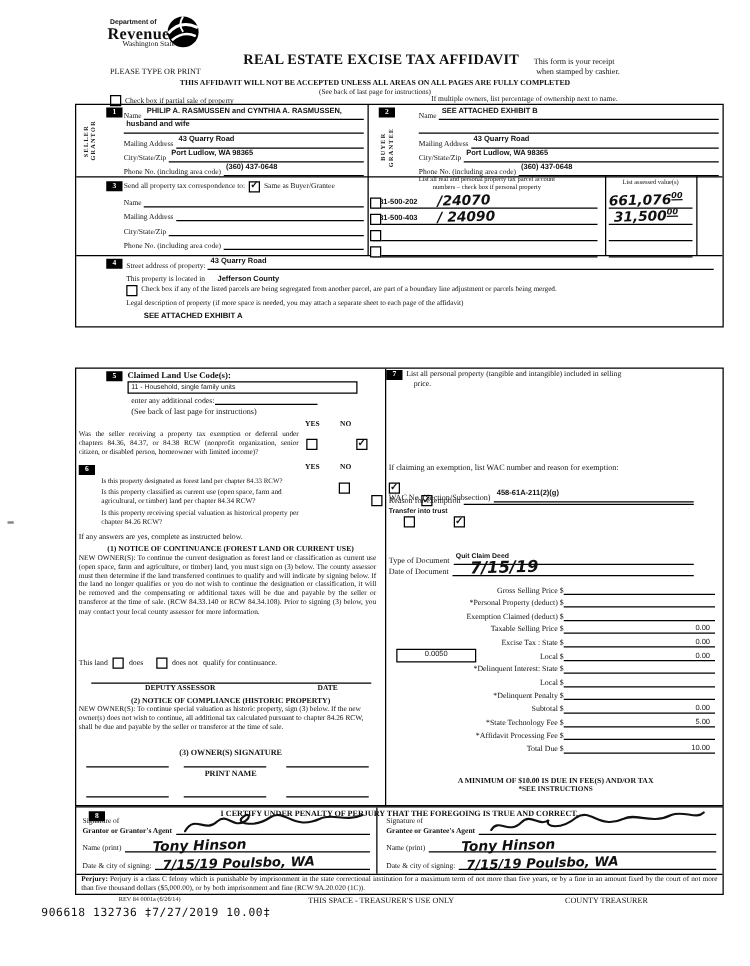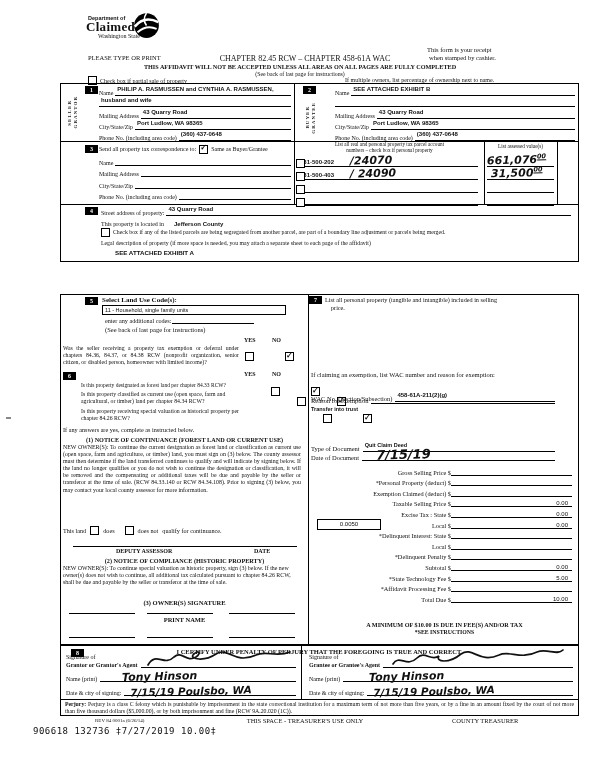--- a/index.html
+++ b/index.html
@@ -36,33 +36,33 @@
   .prow{position:relative;height:12px;border-bottom:1px solid #000;}
   .sigseg{position:absolute;border-top:1px solid #000;width:66px;height:0;}
 </style>
 </head>
 <body>
 
 <div id="page">
 
   <div class="abs" style="left:86px;top:15px;">
     <div class="sans b" style="font-size:5.5px;margin-left:2px;">Department of</div>
-    <div class="ser b" style="font-size:13px;line-height:12px;letter-spacing:0.3px;">Claimed</div>
+    <div class="ser b" style="font-size:13px;line-height:12px;letter-spacing:0.3px;">Revenue</div>
     <div class="ser" style="font-size:6px;margin-left:12px;">Washington State</div>
   </div>
   <svg class="abs" style="left:133px;top:12px;" width="27" height="27" viewBox="0 0 24 24">
     <circle cx="12" cy="12" r="11" fill="#000"></circle>
     <path d="M1.5 13 Q10 3 22.5 9" stroke="#fff" stroke-width="2.2" fill="none"></path>
     <path d="M4 18 Q12 11 21 15" stroke="#fff" stroke-width="1.8" fill="none"></path>
     <path d="M12 1 Q8 7 12 12" stroke="#fff" stroke-width="1.4" fill="none"></path>
   </svg>
 
   <div class="abs f65" style="left:88px;top:54px;">PLEASE TYPE OR PRINT</div>
 
-  <div class="abs ctr f8" style="left:150px;top:54px;width:310px;">CHAPTER 82.45 RCW – CHAPTER 458-61A WAC</div>
+  <div class="abs ctr b f11" style="left:150px;top:42px;width:310px;letter-spacing:0.2px;">REAL ESTATE EXCISE TAX AFFIDAVIT</div>
 
   <div class="abs f65" style="left:427px;top:46px;">This form is your receipt</div>
   <div class="abs f65" style="left:429px;top:54px;">when stamped by cashier.</div>
 
   <div class="abs ctr b f62" style="left:0;top:63px;width:600px;">THIS AFFIDAVIT WILL NOT BE ACCEPTED UNLESS ALL AREAS ON ALL PAGES ARE FULLY COMPLETED</div>
   <div class="abs ctr f58" style="left:0;top:70.5px;width:600px;">(See back of last page for instructions)</div>
 
   <div class="abs" style="left:88px;top:76px;display:flex;align-items:center;gap:3px;">
     <span class="cb"></span>
     <span class="f6">Check box if partial sale of property</span>
@@ -220,21 +220,21 @@
     </div>
   </div>
 
   <div class="abs" style="left:6px;top:417px;width:5px;height:1.5px;background:#888;"></div>
 
   <div class="abs" style="left:60px;top:294px;width:519px;height:351px;border:1px solid #000;box-sizing:border-box;">
     <div class="abs vline" style="left:247px;top:0;height:349px;"></div>
 
     <div class="abs" style="left:0;top:0;width:247px;height:349px;">
       <div class="abs numbox" style="left:24px;top:2px;">5</div>
-      <div class="abs f7 b" style="left:41px;top:1px;">Select Land Use Code(s):</div>
+      <div class="abs f7 b" style="left:41px;top:1px;">Claimed Land Use Code(s):</div>
       <div class="abs" style="left:41px;top:10px;width:182px;height:8px;border:1px solid #000;">
         <span class="sans" style="font-size:5.5px;padding-left:2px;display:block;line-height:8px;">11 - Household, single family units</span>
       </div>
       <div class="abs" style="left:44px;top:22px;display:flex;align-items:flex-end;">
         <span class="f62">enter any additional codes:</span>
         <span class="uv" style="width:82px;"></span>
       </div>
       <div class="abs f65" style="left:44px;top:31px;">(See back of last page for instructions)</div>
 
       <div class="abs f6 b" style="left:183px;top:42px;">YES</div>

